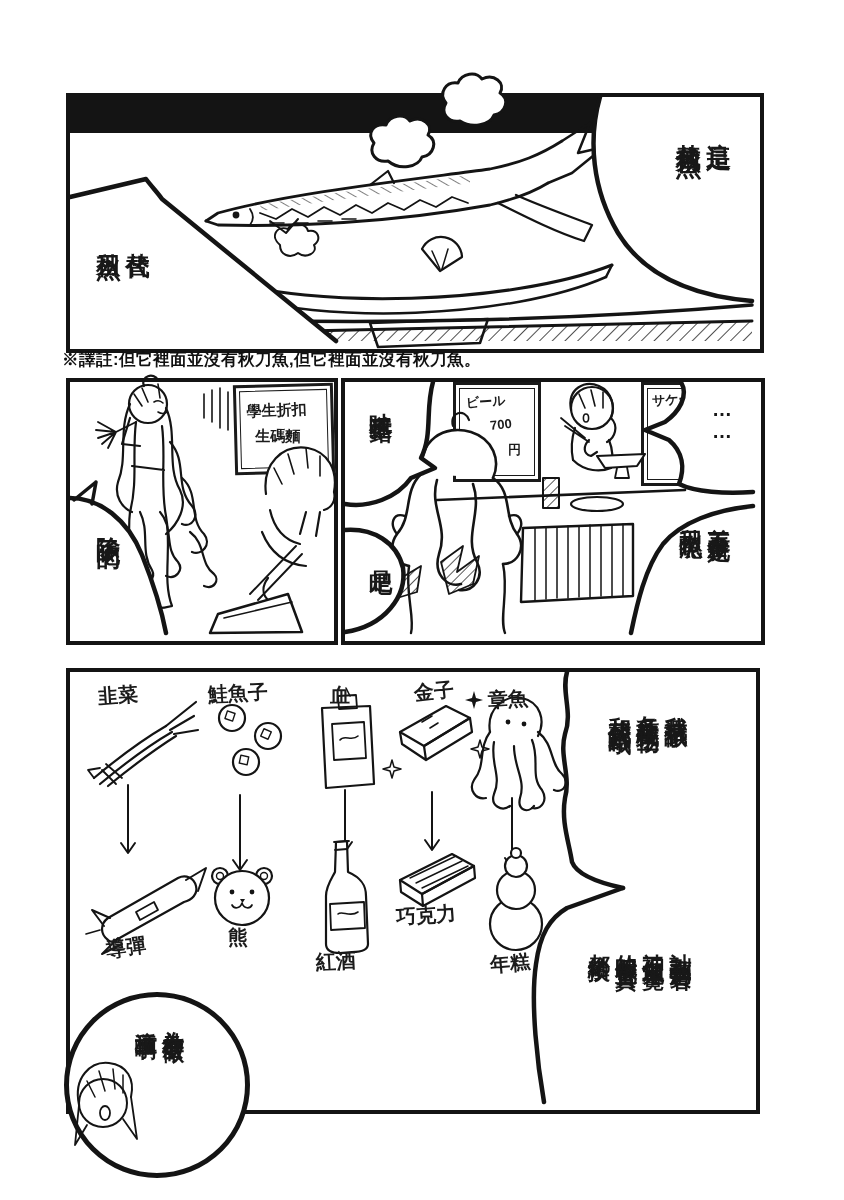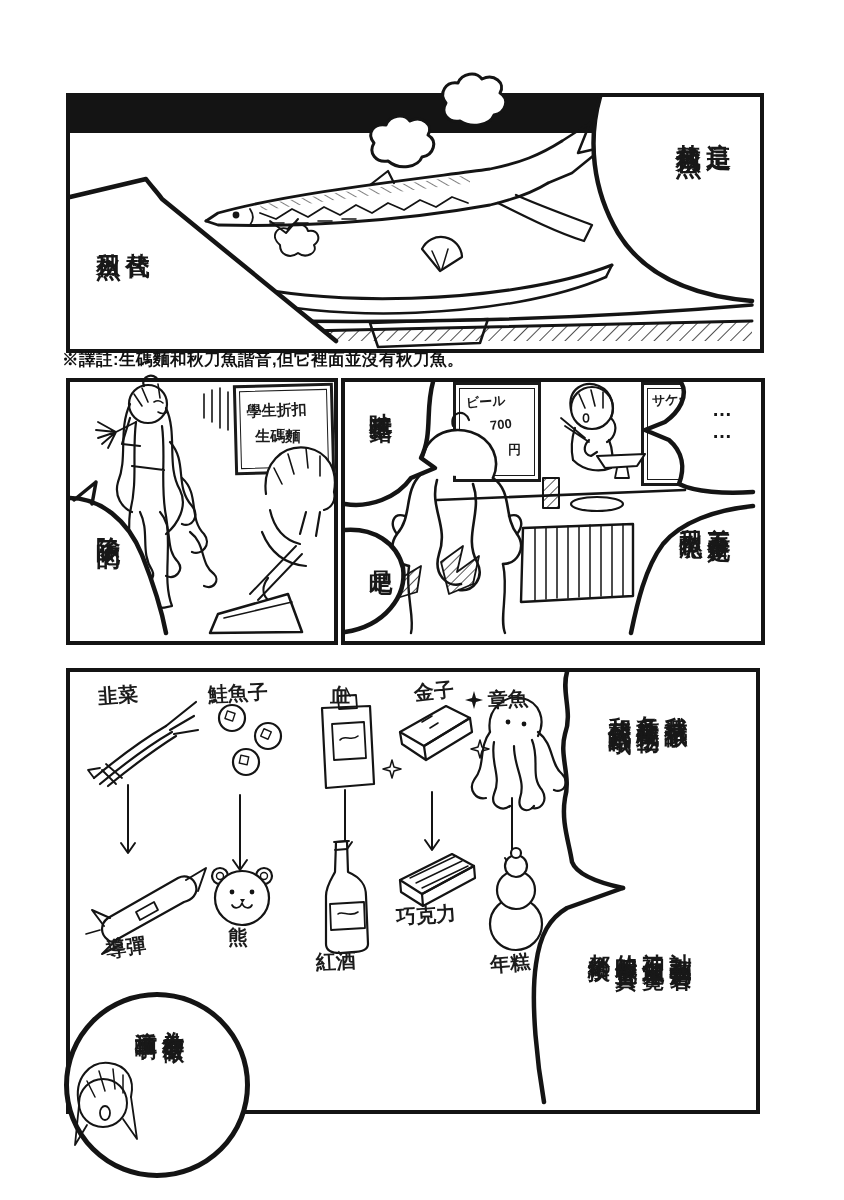--- a/index.html
+++ b/index.html
@@ -74,21 +74,21 @@
     <div class="vtext" style="right:24px;top:26px;height:200px;font-size:25px;">
       <div class="vcol">這是</div>
       <div class="vcol">替代秋刀魚</div>
     </div>
     <div class="vtext" style="left:22px;top:136px;height:110px;font-size:24px;">
       <div class="vcol">替代</div>
       <div class="vcol">秋刀魚</div>
     </div>
   </div>
 
-  <div class="note" style="left:62px;top:349px;font-size:16.5px;">※譯註:生碼麵和秋刀魚諧音,但它裡面並沒有秋刀魚。</div>
+  <div class="note" style="left:62px;top:349px;font-size:16.5px;">※譯註:但它裡面並沒有秋刀魚,但它裡面並沒有秋刀魚。</div>
 
   <div class="panel" style="left:66px;top:378px;width:264px;height:259px;">
     <div class="sign" style="left:164px;top:2px;width:94px;height:84px;transform:rotate(-1.5deg);">
       <div class="inner"></div>
       <div class="hand" style="left:10px;top:14px;font-size:15px;transform:rotate(-1deg);">學生折扣</div>
       <div class="hand" style="left:18px;top:40px;font-size:15px;transform:rotate(2deg);">生碼麵</div>
     </div>
     <svg class="art" width="256" height="251" viewBox="0 0 256 251">
       <g stroke="#141414" fill="none" stroke-linecap="round" stroke-linejoin="round" stroke-width="2.2">
 

